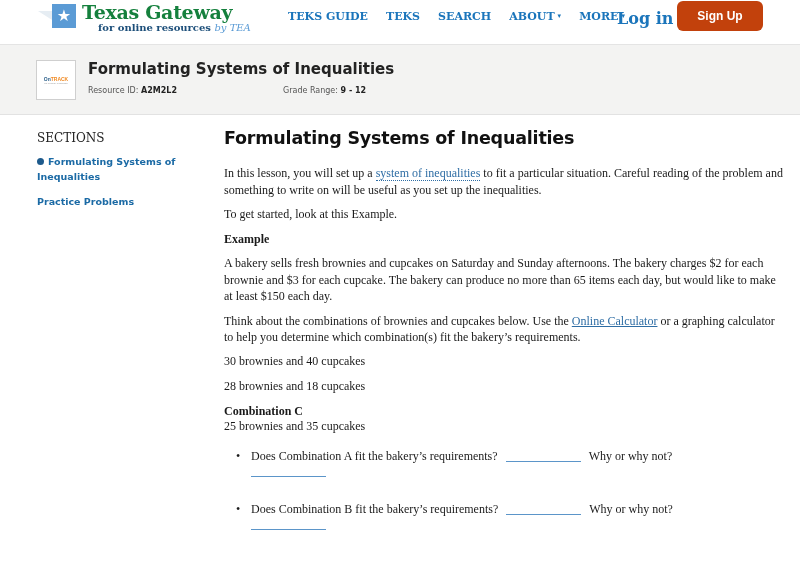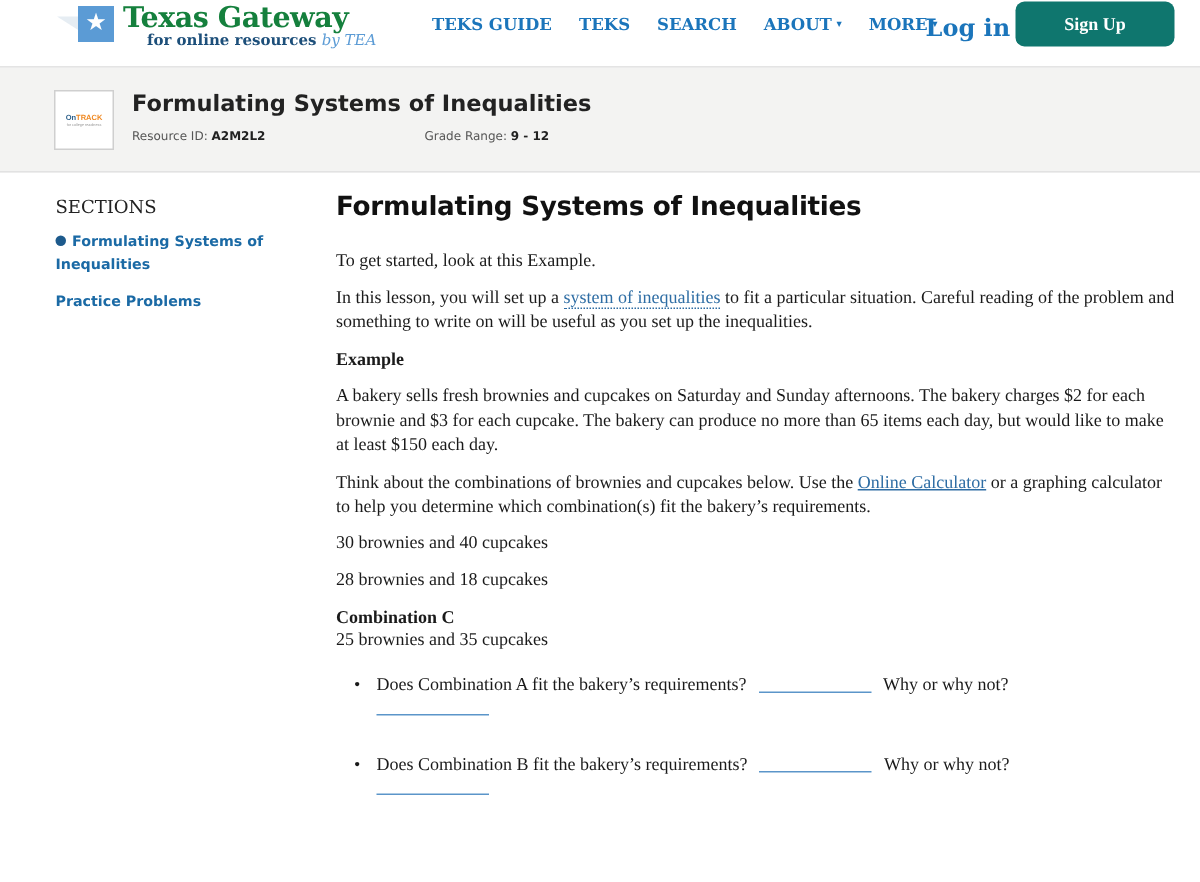--- a/index.html
+++ b/index.html
@@ -18,22 +18,22 @@
   .logo-sub { position: absolute; left: 60px; top: 21px; font-family: "DejaVu Serif", serif; font-weight: bold;
     font-size: 10px; color: #1d4f7a; white-space: nowrap; }
   .logo-sub em { font-style: italic; font-weight: normal; color: #5b9bd5; }
 
   .nav-links { position: absolute; top: 10px; left: 288px; display: flex; font-family: "DejaVu Serif", serif;
     font-weight: bold; font-size: 11px; color: #1b75bb; }
   .nav-link { margin-right: 18px; white-space: nowrap; cursor: pointer; }
   .nav-link .caret { font-size: 7px; margin-left: 3px; vertical-align: 2px; }
   .login { position: absolute; left: 617px; top: 9px; font-family: "DejaVu Serif", serif; font-weight: bold;
     font-size: 16px; color: #1b75bb; }
-  .signup { position: absolute; left: 677px; top: 1px; width: 106px; height: 30px; background: #0f766e;
-    border-radius: 6px; color: #fff; font-family: Liberation Serif, serif; font-weight: bold; font-size: 12px;
+  .signup { position: absolute; left: 677px; top: 1px; width: 86px; height: 30px; background: #c2410c;
+    border-radius: 6px; color: #fff; font-family: Liberation Sans, sans-serif; font-weight: bold; font-size: 12px;
     display: flex; align-items: center; justify-content: center; }
 
   
   .res-band { position: absolute; left: 0; top: 44px; width: 800px; height: 71px; background: #f3f3f2;
     border-top: 1px solid #e4e4e4; border-bottom: 1px solid #e2e2e2; }
   .res-thumb { position: absolute; left: 36px; top: 15px; width: 40px; height: 40px; background: #fff;
     border: 1px solid #cfcfcf; display: flex; flex-direction: column; align-items: center; justify-content: center; }
   .res-thumb .on { font-size: 5px; font-weight: bold; color: #2b5f8a; }
   .res-thumb .on b { color: #f08a24; }
   .res-thumb .tag { font-size: 2.5px; color: #999; }
@@ -99,22 +99,22 @@
 </div>
 
 <div class="sidebar">
   <div class="sections-label">SECTIONS</div>
   <div class="side-item"><span class="dot"></span><span>Formulating Systems of Inequalities</span></div>
   <div class="side-item second"><span>Practice Problems</span></div>
 </div>
 
 <div class="main">
   <h1>Formulating Systems of Inequalities</h1>
+  <p><span>In this lesson, you will set up a </span><span class="dotted-link">system of inequalities</span><span> to fit a particular situation.  Careful reading of the problem  and something to write on will be useful as you set up the inequalities.</span></p>
   <p>To get started, look at this Example.</p>
-  <p><span>In this lesson, you will set up a </span><span class="dotted-link">system of inequalities</span><span> to fit a particular situation.  Careful reading of the problem  and something to write on will be useful as you set up the inequalities.</span></p>
   <p class="bold">Example</p>
   <p>A bakery sells fresh brownies and cupcakes on Saturday and Sunday afternoons.  The bakery charges $2 for each brownie and $3 for each cupcake.  The bakery can produce no more than 65 items each day, but would like to make at least $150 each day.</p>
   <p><span>Think about the combinations of brownies and cupcakes below.  Use the </span><span class="u-link">Online Calculator</span><span> or a graphing calculator to help you determine which combination(s) fit the bakery’s requirements.</span></p>
 
   <div class="combo">
     <div>30 brownies and 40 cupcakes</div>
   </div>
   <div class="combo">
     <div>28 brownies and 18 cupcakes</div>
   </div>

